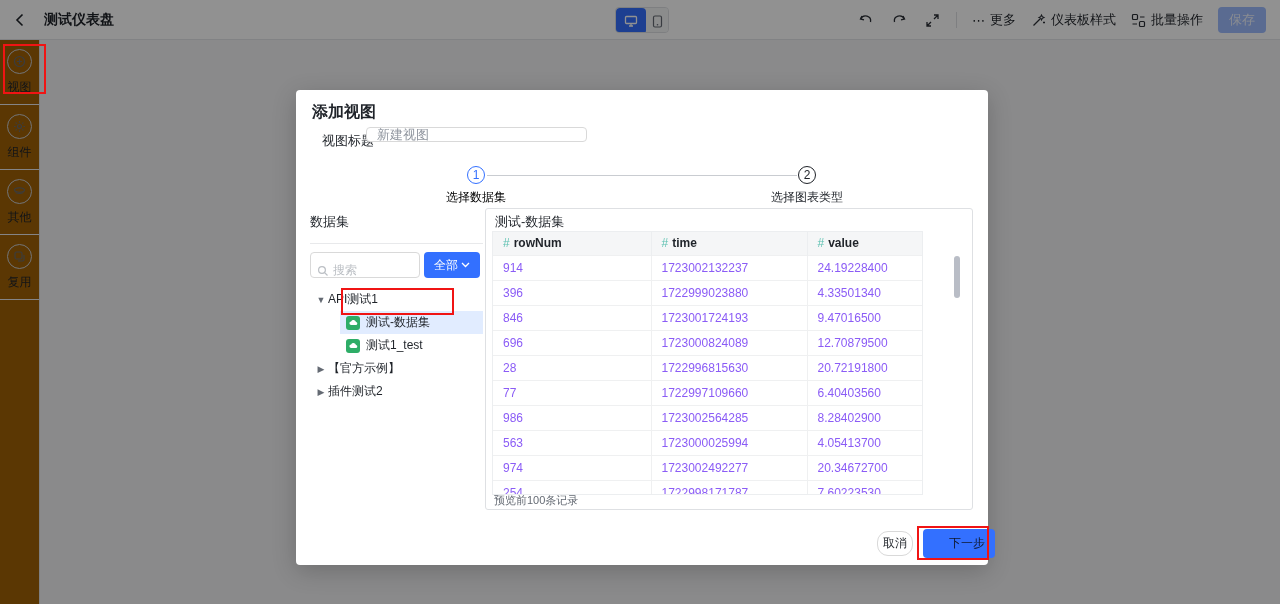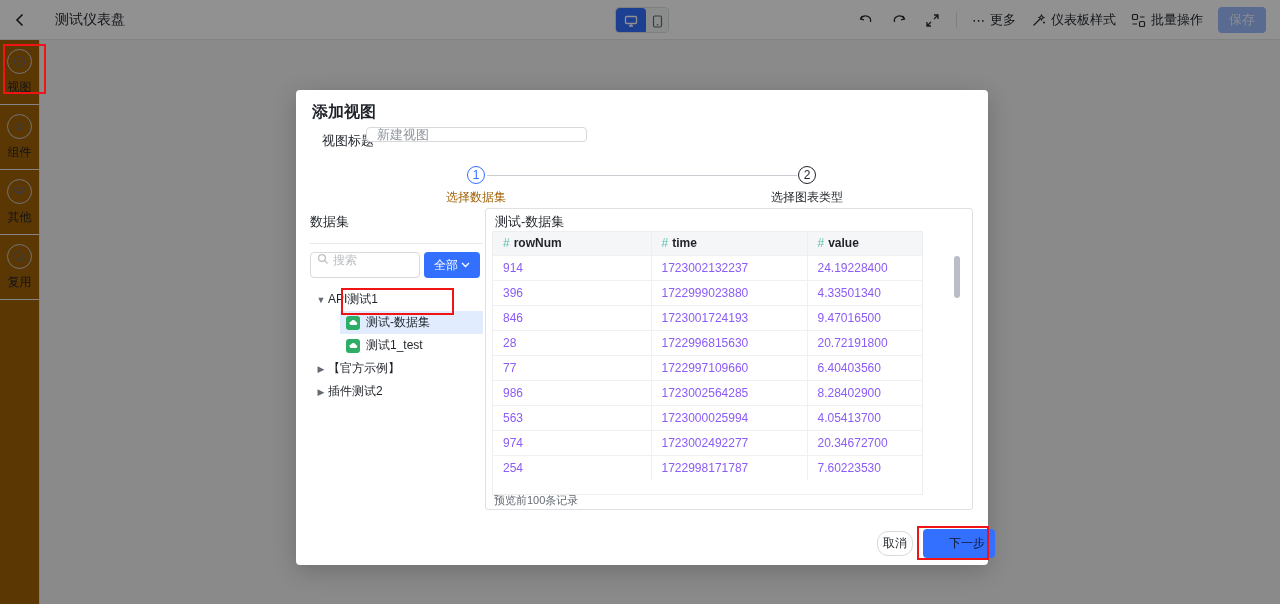--- a/index.html
+++ b/index.html
@@ -3,21 +3,21 @@
 <meta charset="utf-8">
 <style>
   * { margin:0; padding:0; box-sizing:border-box; }
   html,body { width:1280px; height:604px; overflow:hidden;
     font-family:"Liberation Sans","DejaVu Sans",sans-serif; background:#f2f3f5; }
 
   
   .topbar { position:absolute; left:0; top:0; width:1280px; height:40px;
     background:#ffffff; border-bottom:1px solid #e3e5e8; display:flex; align-items:center; z-index:1; }
   .back-btn { width:40px; height:40px; display:flex; align-items:center; justify-content:center; cursor:pointer; }
-  .tb-title { font-size:14px; font-weight:400; color:#1f2329; margin-left:15px; }
+  .tb-title { font-size:14px; font-weight:700; color:#1f2329; margin-left:4px; }
   .seg-toggle { position:absolute; left:615px; top:7px; height:26px; display:flex;
     border:1px solid #dee0e3; border-radius:4px; overflow:hidden; background:#f5f6f7; }
   .seg-btn { width:30px; height:26px; display:flex; align-items:center; justify-content:center; cursor:pointer; }
   .seg-btn.active { background:#3370ff; border-radius:4px; }
   .seg-btn.inactive { width:22px; background:#f5f6f7; }
   .tb-right { position:absolute; right:14px; top:0; height:40px; display:flex; align-items:center; gap:15px; }
   .tb-icon { width:18px; height:18px; display:flex; align-items:center; justify-content:center;
     color:#2b2f36; cursor:pointer; }
   .tb-divider { width:1px; height:16px; background:#dee0e3; }
   .tb-textbtn { display:flex; align-items:center; gap:5px; font-size:13px; color:#1f2329; cursor:pointer; }
@@ -49,30 +49,30 @@
     border-radius:4px; padding:0 10px; font-size:13px; color:#8f959e; outline:none;
     font-family:"Liberation Sans","DejaVu Sans",sans-serif; }
 
   
   .step-circle { position:absolute; width:18px; height:18px; border-radius:50%; background:#fff;
     display:flex; align-items:center; justify-content:center; font-size:12px; }
   .step-circle.s1 { left:171px; top:76px; border:1.5px solid #3370ff; color:#3370ff; }
   .step-circle.s2 { left:502px; top:76px; border:1.5px solid #1f2329; color:#1f2329; }
   .step-line { position:absolute; left:191px; top:85px; width:310px; height:1px; background:#c9ccd1; }
   .step-label { position:absolute; top:99px; font-size:12px; width:120px; text-align:center; }
-  .step-label.s1 { left:120px; color:#a16207; }
+  .step-label.s1 { left:120px; color:#000000; }
   .step-label.s2 { left:451px; color:#1f2329; }
 
   
   .ds-panel { position:absolute; left:14px; top:123px; width:173px; }
   .ds-header { font-size:13px; color:#1f2329; }
   .ds-divider { margin-top:12px; height:1px; background:#e8e9eb; }
   .ds-search-row { margin-top:8px; display:flex; gap:4px; }
   .ds-search { flex:0 0 109px; height:26px; border:1px solid #d9d9d9; border-radius:4px;
-    display:flex; align-items:flex-start; padding:0 6px; gap:4px; background:#fff; }
+    display:flex; align-items:flex-end; padding:0 6px; gap:4px; background:#fff; }
   .ds-search input { border:none; outline:none; width:80px; font-size:12px; color:#1f2329;
     font-family:"Liberation Sans","DejaVu Sans",sans-serif; }
   .ds-search input::placeholder { color:#bbbfc4; }
   .all-btn { flex:0 0 56px; height:26px; background:#3370ff; color:#fff; border:none; border-radius:4px;
     font-size:12px; display:flex; align-items:center; justify-content:center; gap:3px; cursor:pointer; }
   .tree { margin-top:10px; font-size:12px; color:#1f2329; }
   .tree-row { height:23px; display:flex; align-items:center; cursor:pointer; }
   .tree-caret { width:14px; text-align:center; color:#646a73; font-size:9px; flex:none; }
   .tree-row.lvl0 { padding-left:4px; }
   .tree-row.lvl1 { padding-left:36px; }
@@ -314,20 +314,25 @@
               <td>396</td>
               <td>1722999023880</td>
               <td>4.33501340</td>
             </tr>
           <tr>
               <td>846</td>
               <td>1723001724193</td>
               <td>9.47016500</td>
             </tr>
           <tr>
+              <td>696</td>
+              <td>1723000824089</td>
+              <td>12.70879500</td>
+            </tr>
+          <tr>
               <td>28</td>
               <td>1722996815630</td>
               <td>20.72191800</td>
             </tr>
           <tr>
               <td>77</td>
               <td>1722997109660</td>
               <td>6.40403560</td>
             </tr>
           <tr>

